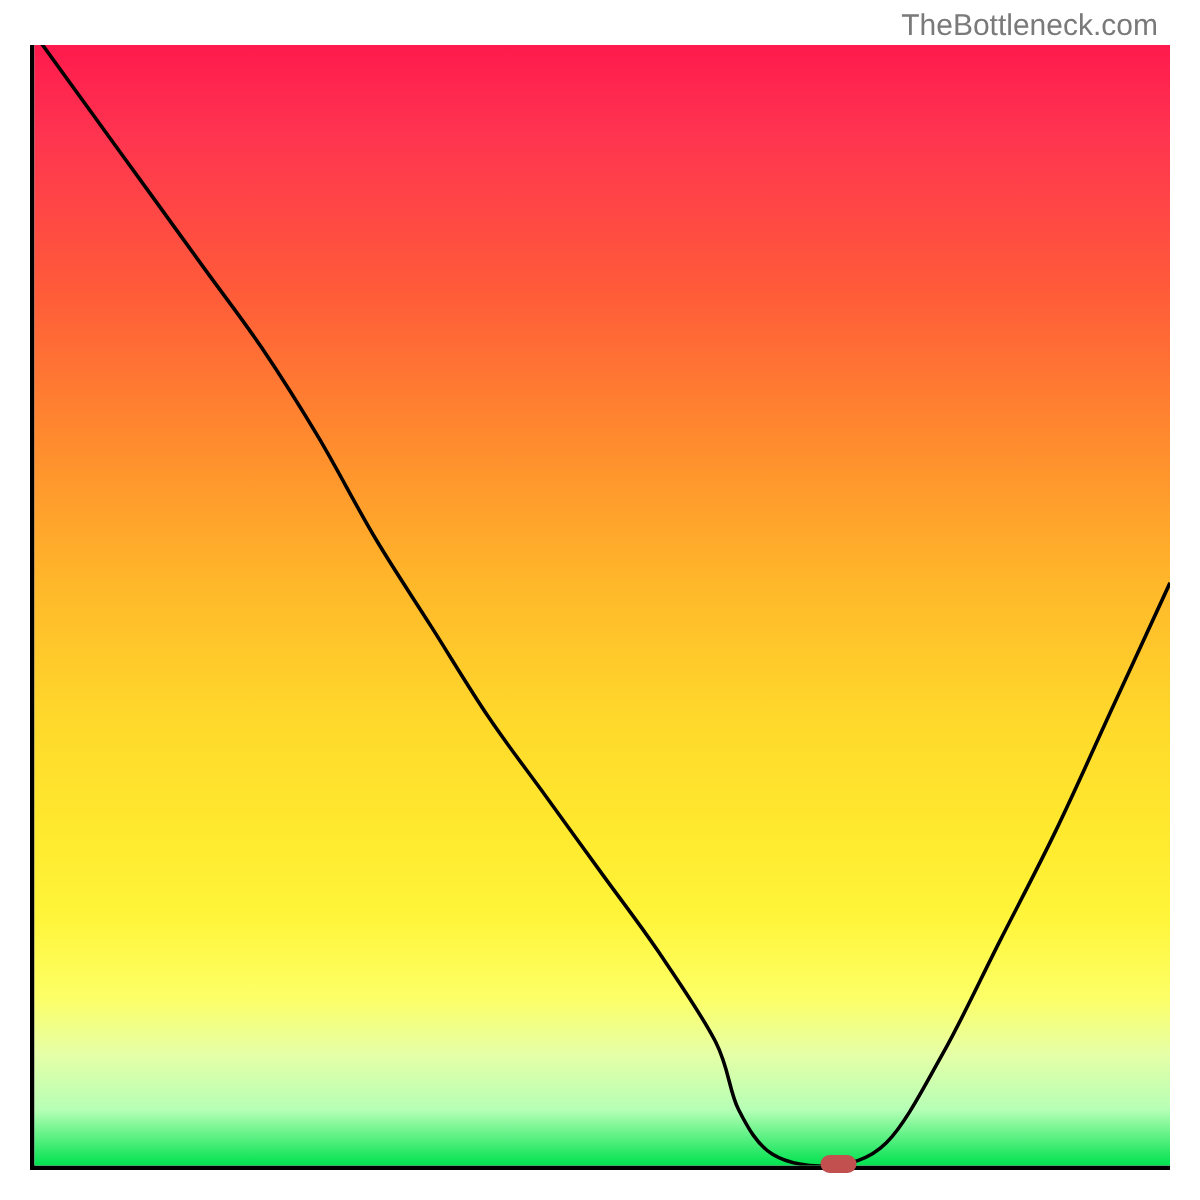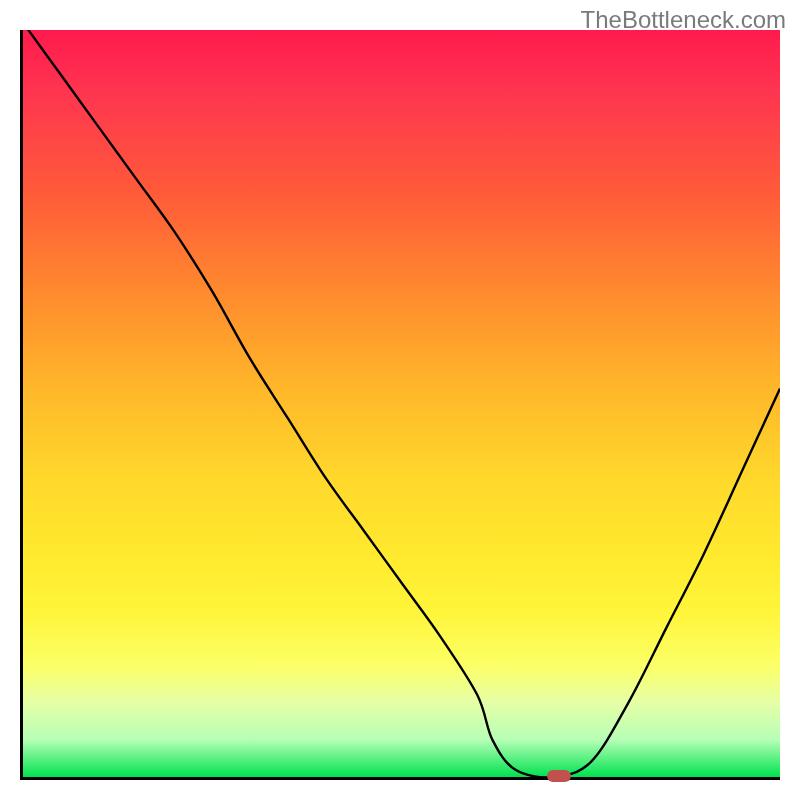--- a/index.html
+++ b/index.html
@@ -6,22 +6,22 @@
   body {
     width: 800px;
     height: 800px;
     position: relative;
     font-family: Arial, sans-serif;
     background: #fff;
   }
   .watermark {
     position: absolute;
     top: 6px;
-    right: 14px;
-    font-size: 24px;
+    right: 28px;
+    font-size: 20px;
     color: #7a7a7a;
     font-weight: 400;
     z-index: 100;
   }
   .plot-frame {
     position: absolute;
     left: 20px;
     top: 30px;
     width: 760px;
     height: 750px;

